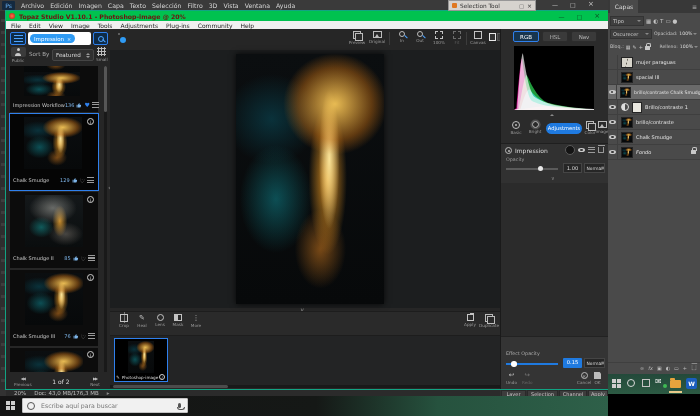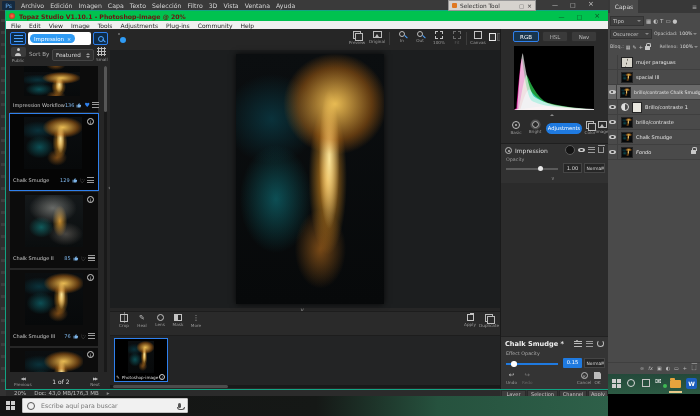--- a/index.html
+++ b/index.html
@@ -415,26 +415,20 @@
       <span style="font-size:4.4px;color:#ddd;">Normal</span>
       <span class="col" style="gap:0.5px;">
           <span class="tup" style="border-bottom-width:2px;border-left-width:1.8px;border-right-width:1.8px;"></span>
           <span class="tdown" style="border-top-width:2px;border-left-width:1.8px;border-right-width:1.8px;"></span>
         </span>
     </div>
     <span style="position:absolute;left:50px;top:31px;font-size:5px;color:#8a8a8a;">∨</span>
   </div>
 
   <div class="abs" style="left:501px;top:336px;width:107px;height:53px;background:#343434;border-top:1px solid #222;">
-    <div class="f" style="height:13px;padding:0 4px;gap:4px;">
-      <span style="font-size:6.6px;color:#eee;font-weight:bold;flex:1;">Chalk Smudge *</span>
-      <span class="sliderico"></span>
-      <span class="mlines"></span>
-      <span class="resetarc"></span>
-    </div>
     <span style="position:absolute;left:5px;top:14px;font-size:4.8px;color:#aaa;">Effect Opacity</span>
     <div style="position:absolute;left:5px;top:26px;width:52px;height:2px;background:#1f7ae0;">
       <span style="position:absolute;left:5px;top:-2px;width:5.5px;height:5.5px;border-radius:50%;background:#fff;"></span>
     </div>
     <span style="position:absolute;left:62px;top:21px;width:19px;height:10px;background:#1f7ae0;color:#fff;font-size:5.2px;line-height:9.5px;text-align:center;border-radius:1px;">0.15</span>
     <div class="f" style="position:absolute;left:83px;top:21px;width:21px;height:10px;background:#262626;border:1px solid #454545;justify-content:space-between;padding:0 1.5px;">
       <span style="font-size:4.4px;color:#ddd;">Normal</span>
       <span class="col" style="gap:0.5px;">
           <span class="tup" style="border-bottom-width:2px;border-left-width:1.8px;border-right-width:1.8px;"></span>
           <span class="tdown" style="border-top-width:2px;border-left-width:1.8px;border-right-width:1.8px;"></span>

